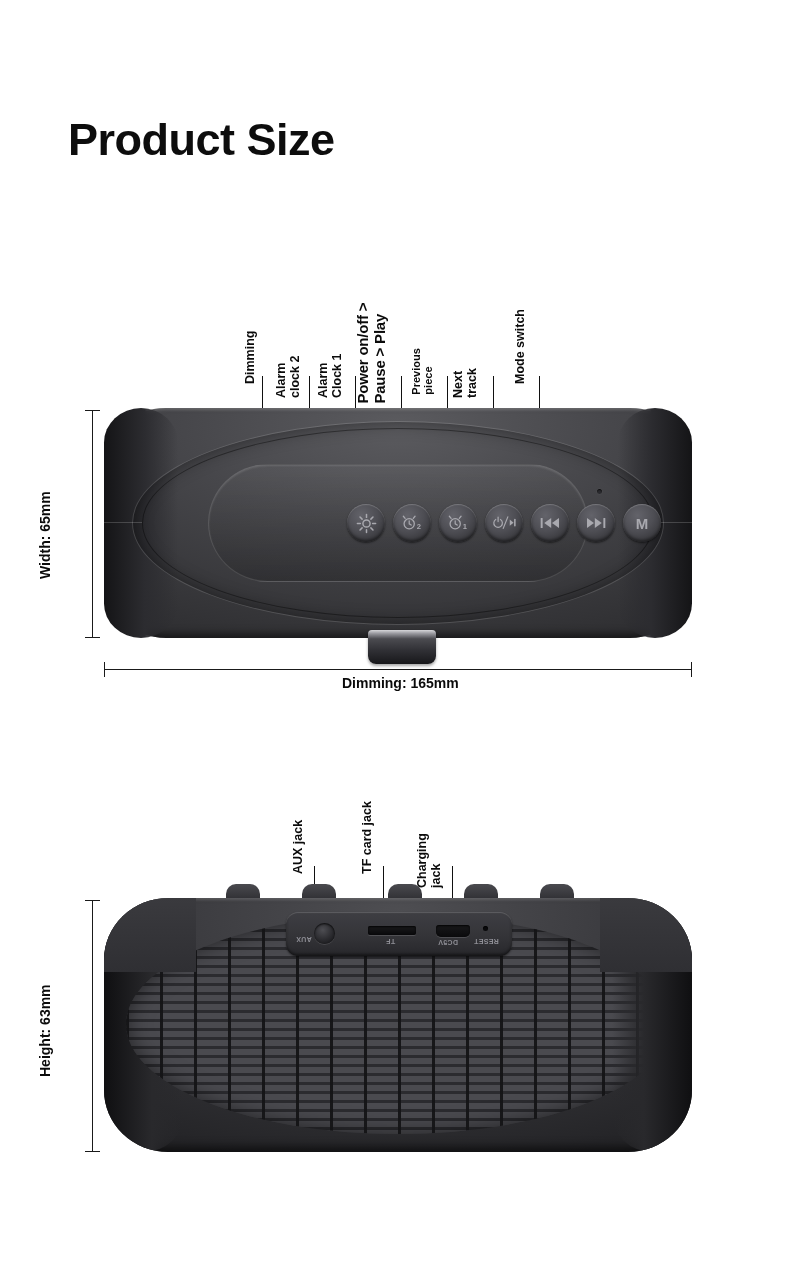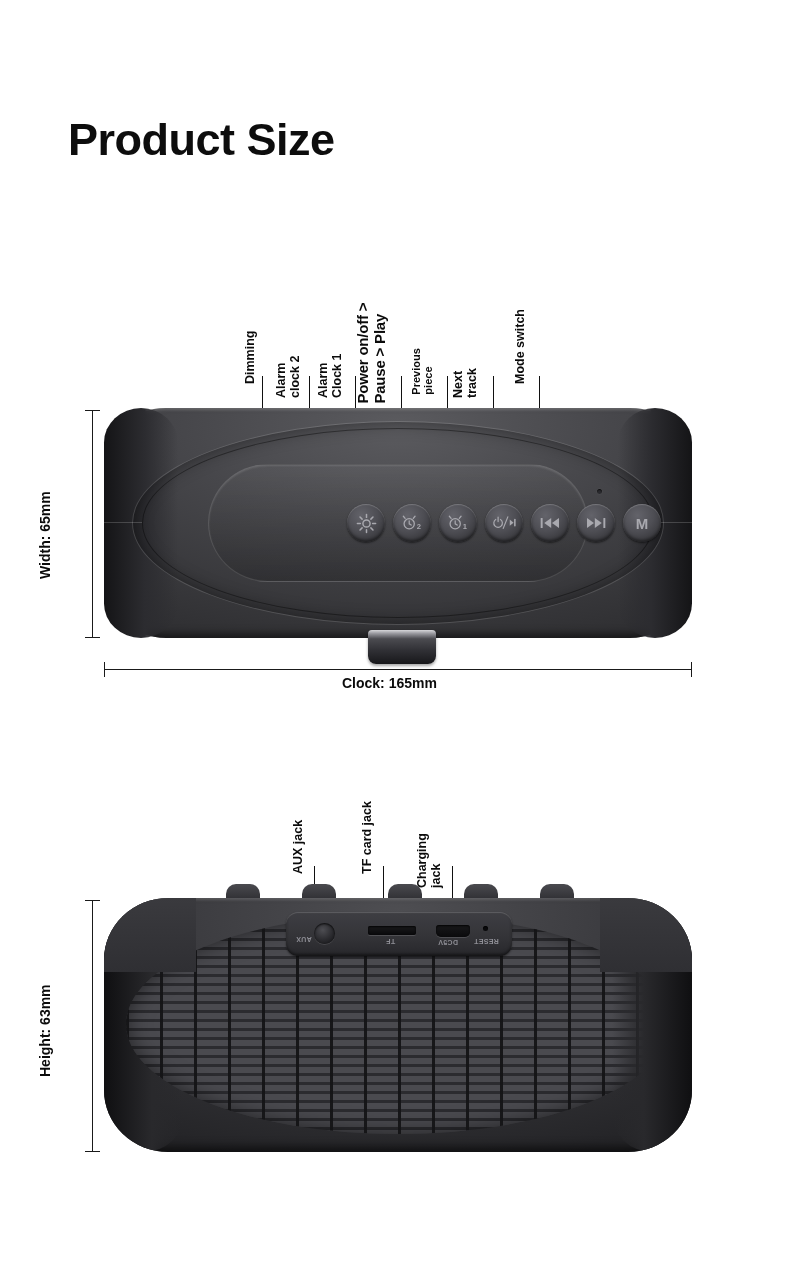--- a/index.html
+++ b/index.html
@@ -486,21 +486,21 @@
     <div class="led" style="left:493px; top:81px;"></div>
   </div>
 
   <div class="top-knob"></div>
 </div>
 
 <div class="dim-v" style="left:92px; top:410px; height:228px;"></div>
 <div class="dim-label-v" style="left:54px; top:564px;">Width: 65mm</div>
 
 <div class="dim-h" style="left:104px; top:669px; width:588px;"></div>
-<div class="dim-label-h" style="left:336px; top:675px;">Clock: 165mm</div>
+<div class="dim-label-h" style="left:336px; top:675px;">Dimming: 165mm</div>
 
 <div class="vlabel" style="left:306px; top:860px;">
   <span>AUX jack</span>
 </div>
 
 <div class="vlabel" style="left:375px; top:860px;">
   <span>TF card jack</span>
 </div>
 
 <div class="vlabel" style="left:444px; top:860px;">

